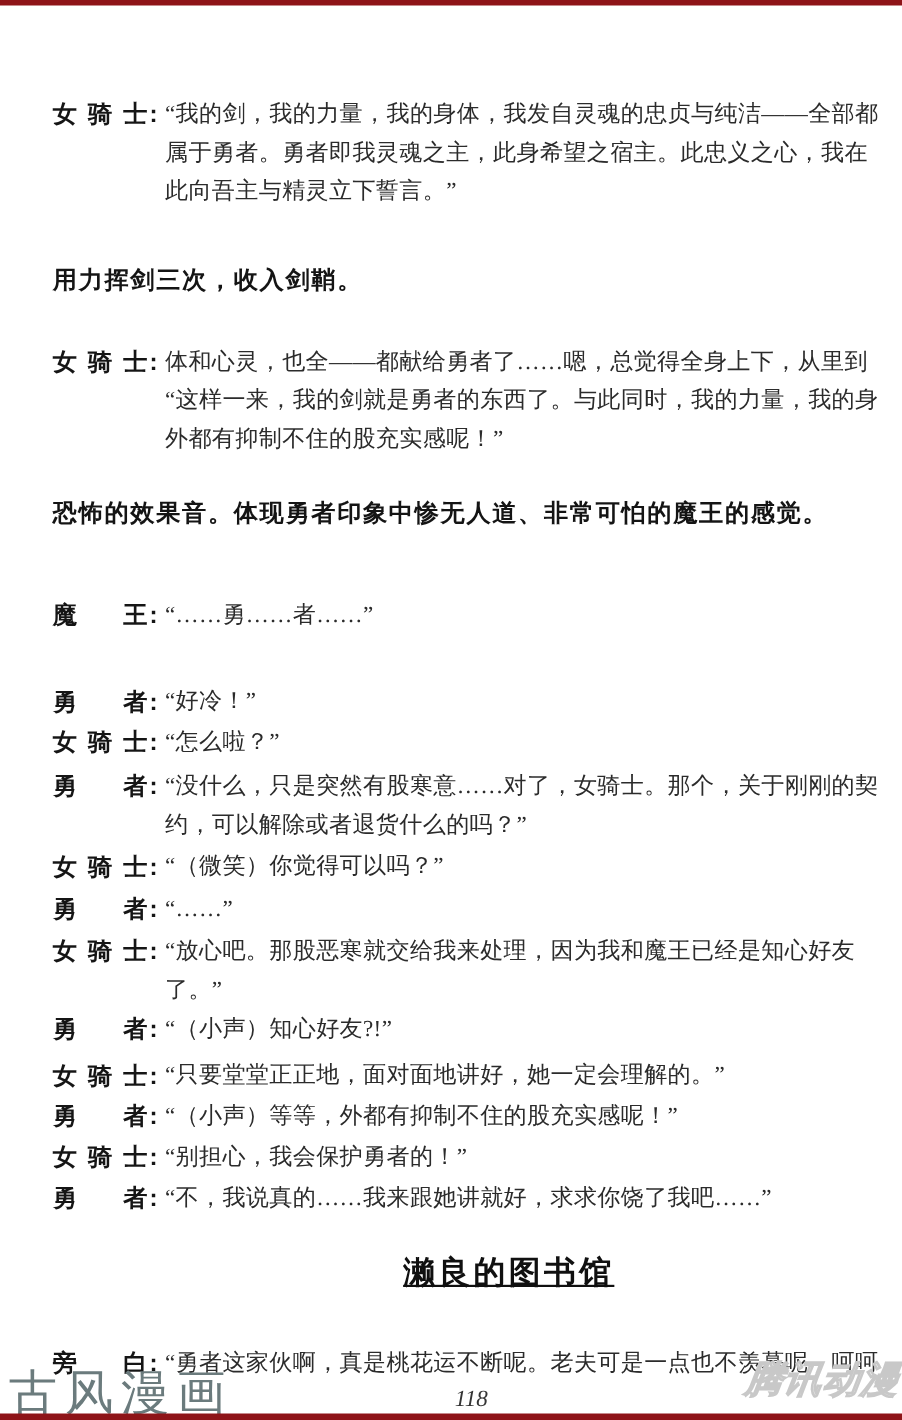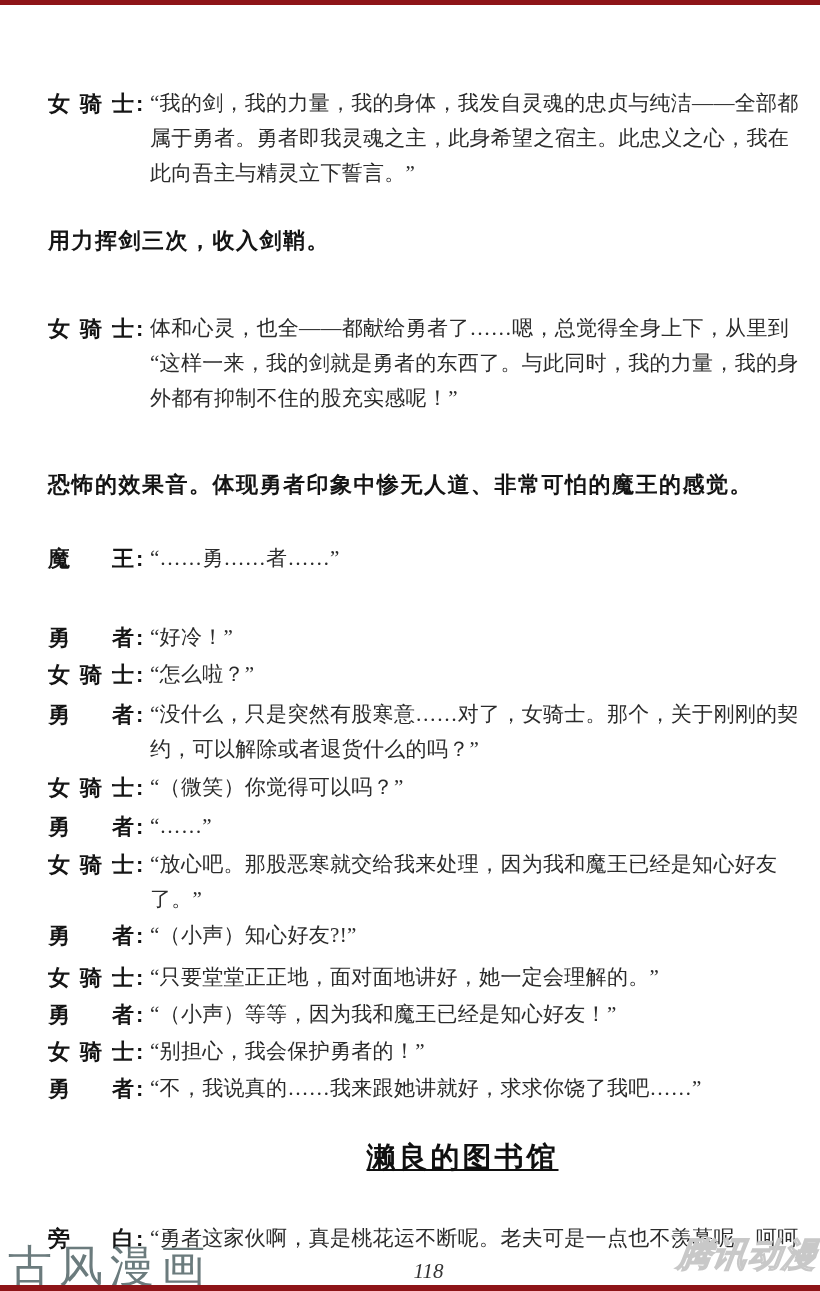--- a/index.html
+++ b/index.html
@@ -30,21 +30,21 @@
   .stage{
     font-family:"Liberation Sans","DejaVu Sans",sans-serif;
     font-weight:bold;font-size:22px;line-height:35px;
     letter-spacing:1.5px;color:#141414;white-space:nowrap;}
   .heading{
     left:150px;text-align:center;
     font-family:"Liberation Sans","DejaVu Sans",sans-serif;
     font-weight:bold;font-size:29px;line-height:35px;
     letter-spacing:3px;color:#101010;text-decoration:underline;}
 
-  .b0{top:86px;}  .b1{top:223px;} .b2{top:311px;} .b3{top:467px;}
+  .b0{top:86px;}  .b1{top:237px;} .b2{top:311px;} .b3{top:449px;}
   .b4{top:541px;} .b5{top:620px;} .b6{top:657px;} .b7{top:697px;}
   .b8{top:770px;} .b9{top:809px;} .b10{top:847px;}.b11{top:918px;}
   .b12{top:960px;}.b13{top:997px;}.b14{top:1034px;}.b15{top:1071px;}
   .b16{top:1140px;}.b17{top:1221px;}
 
   #series-watermark{
     position:absolute;left:8px;top:1243px;
     font-family:Liberation Serif, serif;
     font-size:44px;line-height:48px;letter-spacing:7px;
     color:#6b7b7d;white-space:nowrap;}
@@ -215,21 +215,21 @@
       </div>
       <div class="block b13 dialogue">
         <span class="labwrap">
           <span class="speaker">
             <span>勇</span>
             <span>者</span>
           </span>
           <span class="colon">:</span>
         </span>
         <div class="text">
-          <div class="line">“（小声）等等，因为我和魔王已经是知心好友！”</div>
+          <div class="line">“（小声）等等，外都有抑制不住的股充实感呢！”</div>
         </div>
       </div>
       <div class="block b14 dialogue">
         <span class="labwrap">
           <span class="speaker">
             <span>女</span>
             <span>骑</span>
             <span>士</span>
           </span>
           <span class="colon">:</span>

